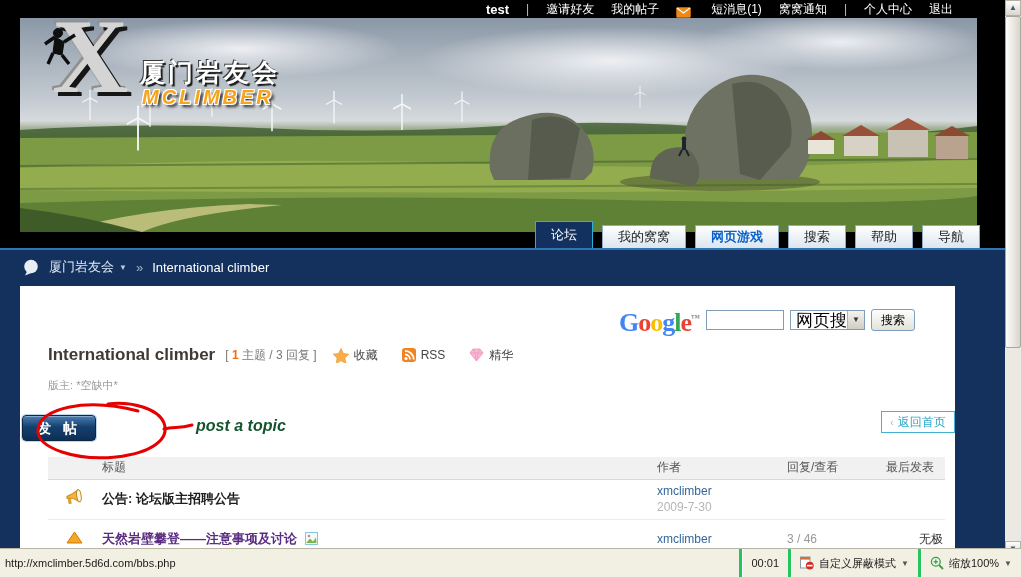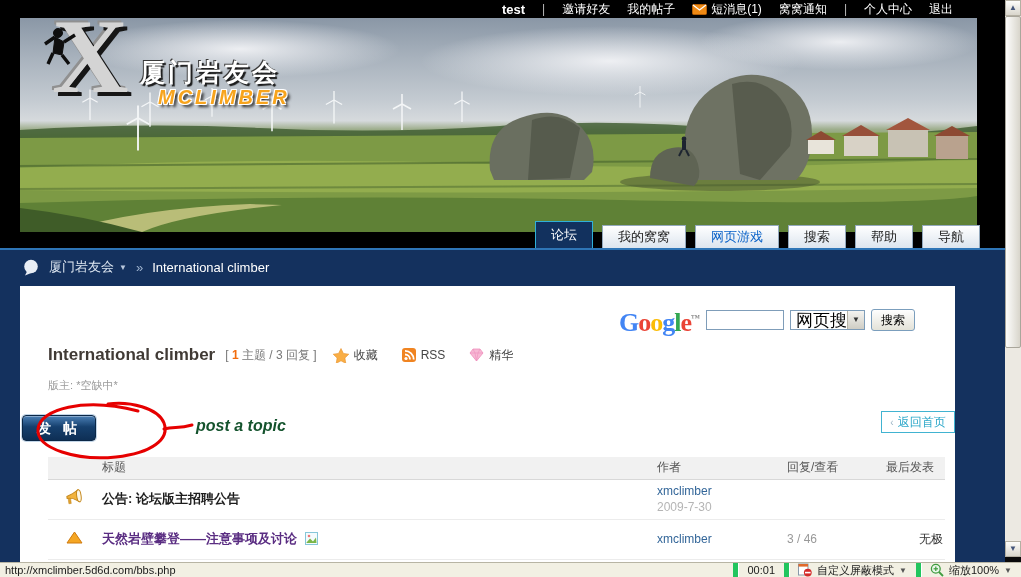--- a/index.html
+++ b/index.html
@@ -7,45 +7,45 @@
   body { width:1021px; height:577px; font-family:"Liberation Sans","DejaVu Sans",sans-serif; }
   .viewport { position:relative; width:1021px; height:577px; overflow:hidden; background:#0a0a0a; }
 
   
   .topbar { position:absolute; top:0; left:0; width:1005px; height:18px; background:#000;
     display:flex; align-items:center; justify-content:flex-end; gap:17px; padding-right:52px;
     color:#fff; font-size:12px; }
   .topbar .user { font-weight:bold; font-size:13px; }
   .topbar .sep { color:#bbb; }
   .topbar a { color:#fff; text-decoration:none; cursor:pointer; }
-  .msgwrap { display:flex; align-items:center; gap:4px; }
+  .msgwrap { display:flex; align-items:flex-end; gap:20px; }
 
   
   .banner { position:absolute; top:18px; left:0; width:1005px; height:230px; background:#000; }
   .photo { position:absolute; left:20px; top:0; width:957px; height:214px; overflow:hidden;
     background:linear-gradient(180deg,#8a97a6 0%,#a7b1bc 18%,#c3cad1 38%,#d6dadd 48%,
       #9eae8d 52%,#7e9b50 58%,#93a952 66%,#72903e 76%,#5d7e33 86%,#4f6e2b 100%); }
   .cloud { position:absolute; background:radial-gradient(closest-side,rgba(250,250,252,.85),rgba(250,250,252,0)); border-radius:50%; }
   .scenery { position:absolute; left:0; top:0; }
 
   .logo { position:absolute; left:14px; top:2px; width:260px; height:100px; cursor:pointer; }
   .logo-x { position:absolute; left:18px; top:-16px; font-family:"Liberation Serif",serif; font-weight:bold;
     font-size:106px; line-height:1; color:#d4d4d4; text-shadow:4px 4px 0 #161616,-2px -2px 0 #909090; }
   .climber { position:absolute; left:10px; top:6px; }
   .logo-cn { position:absolute; left:106px; top:36px; font-size:25px; font-weight:bold; color:#fff; letter-spacing:3px;
     text-shadow:2px 2px 1px #1a1a1a,-1px -1px 0 #3a3a3a; }
   .logo-en { position:absolute; left:108px; top:66px; font-size:20px; font-weight:bold; font-style:italic; letter-spacing:3px;
-    color:#f7a41d; text-shadow:1px 1px 0 #fff,-1px -1px 0 #fff,1px -1px 0 #fff,-1px 1px 0 #fff,3px 3px 3px #222;margin-left:16px; }
+    color:#f7a41d; text-shadow:1px 1px 0 #fff,-1px -1px 0 #fff,1px -1px 0 #fff,-1px 1px 0 #fff,3px 3px 3px #222; }
 
   
   .tabs { position:absolute; right:25px; bottom:0; display:flex; align-items:flex-end; gap:9px; }
   .tab { height:23px; line-height:22px; padding:0 15px; font-size:13px; color:#222; cursor:pointer;
     background:linear-gradient(#ffffff,#dce5ee); border:1px solid #93a9bd; border-bottom:none; }
   .tab.active { height:27px; line-height:26px; background:#12315e; border:1px solid #2fb0d8; border-bottom:none; color:#fff; }
-  .tab.hl { color:#0a62c8; font-weight:normal; }
+  .tab.hl { color:#0a62c8; font-weight:bold; }
 
   
   .mainbg { position:absolute; top:248px; left:0; width:1005px; height:329px; background:#14315e;
     border-top:2px solid #2e75b6; overflow:hidden; }
   .crumb { height:34px; display:flex; align-items:center; gap:9px; padding-left:22px; color:#dfe8f2; font-size:13px; }
   .crumb .root { display:flex; align-items:center; gap:5px; cursor:pointer; }
   .crumb .caret { font-size:8px; color:#b9c8dd; }
   .crumb .arrow { color:#9fb4cf; }
   .crumb .cur { color:#ffffff; }
 
@@ -95,25 +95,25 @@
   .ttitle { font-weight:bold; font-size:13px; color:#1d1d1d; cursor:pointer; }
   .ttitle.visited { color:#5a2d82; }
   .attach { vertical-align:-2px; margin-left:5px; }
   .author a { color:#336699; text-decoration:none; cursor:pointer; display:block; font-size:12px; }
   .pdate { color:#b5b5b5; font-size:12px; margin-top:2px; }
   .replies { color:#999; }
   .lastpost { text-align:right; color:#333; }
   tr.clipped td { vertical-align:top; padding-top:3px; }
 
   
-  .statusbar { position:absolute; left:0; bottom:0; width:1021px; height:15px; background:#f2f0e3;
+  .statusbar { position:absolute; left:0; bottom:0; width:1021px; height:29px; background:#f2f0e3;
     border-top:1px solid #b8b5a4; display:flex; align-items:center; font-size:11px; color:#1a1a1a; }
   .sb-url { flex:1; padding-left:5px; }
   .sb-sec { display:flex; align-items:center; gap:5px; height:100%; padding:0 9px;
-    border-left:5px solid #22c55e; box-shadow:inset 1px 0 0 #fff; cursor:pointer; }
+    border-left:3px solid #22c55e; box-shadow:inset 1px 0 0 #fff; cursor:pointer; }
   .sb-sec.static { cursor:default; }
   .sb-arrow { font-size:8px; color:#555; }
 
   
   .scrollbar { position:absolute; right:0; top:0; width:16px; height:557px; background:#ece9e2; }
   .sb-btn { position:absolute; left:0; width:16px; height:16px; background:linear-gradient(#fdfdfb,#d9d6cc);
     border:1px solid #b4b0a3; text-align:center; line-height:14px; font-size:8px; color:#44557a; cursor:pointer; }
   .sb-btn.up { top:0; } .sb-btn.down { top:541px; }
   .sb-thumb { position:absolute; left:0; top:16px; width:16px; height:332px; border:1px solid #a9a69b; border-radius:2px;
     background:linear-gradient(90deg,#fdfdfc,#d8d5cb); cursor:pointer; }

